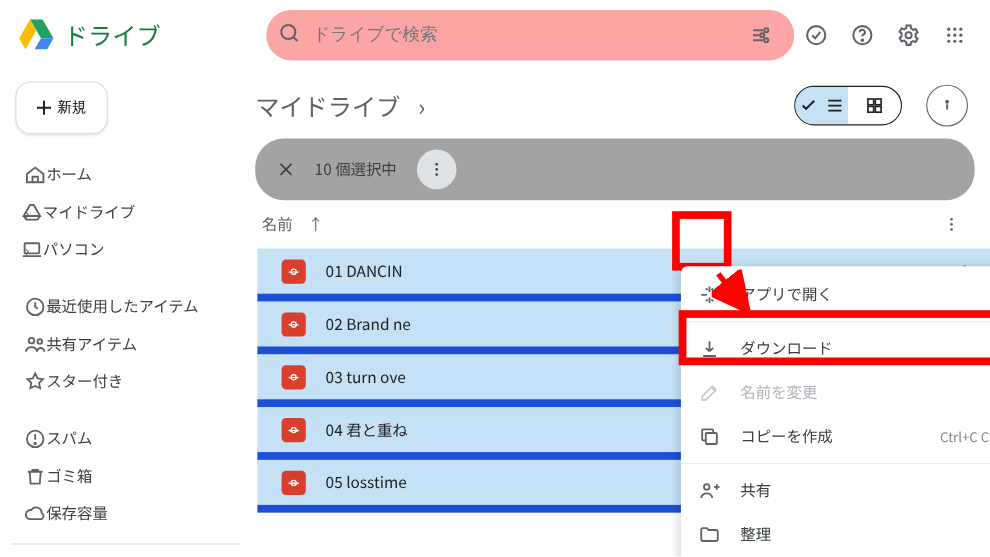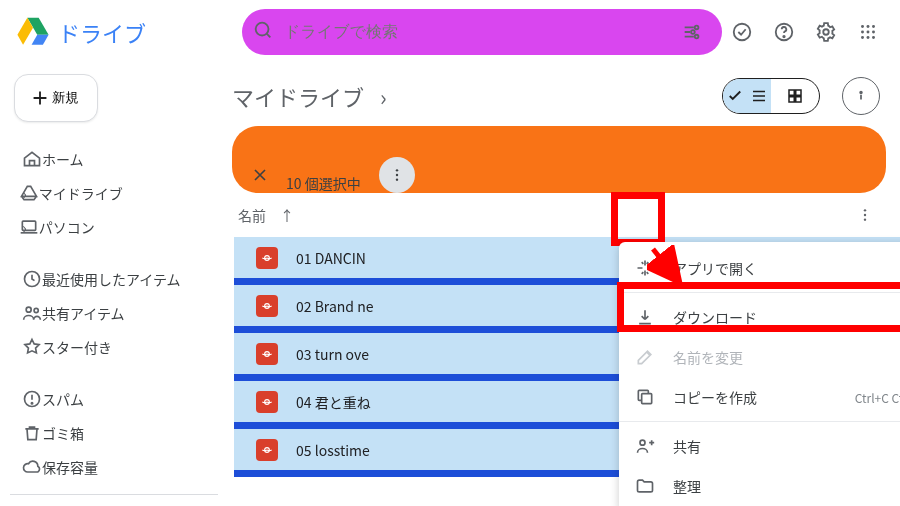--- a/index.html
+++ b/index.html
@@ -3,22 +3,22 @@
 <meta charset="utf-8">
 <style>
 html,body{margin:0;padding:0;font-family:"Noto Sans CJK JP","Hiragino Sans",Arial,sans-serif;font-size:14px;color:#3c4043;background:#fff}
 *{box-sizing:border-box}
 .wrap{width:900px;height:506px;position:relative;overflow:hidden;background:#fff}
 
 
 .hdr{display:flex;align-items:center;height:64px;padding:0 8px}
 .logo{display:flex;align-items:center;gap:8px;width:220px;padding-left:8px}
 .logo-ico{width:34px;height:34px;flex:none}
-.logo-txt{font-size:22px;color:#3b82f6}
-.search{flex:none;width:480px;height:46px;background:#d946ef;border-radius:24px;display:flex;align-items:center;padding:18px 10px;margin-left:14px}
+.logo-txt{font-size:22px;color:#15803d}
+.search{flex:none;width:480px;height:46px;background:#fca5a5;border-radius:24px;display:flex;align-items:center;padding:18px 10px;margin-left:14px}
 .search svg, .icbtn svg{width:22px;height:22px}
 .search input{flex:1;border:none;background:transparent;font-size:16px;padding:0 10px;outline:none}
 .icbtn{width:40px;height:40px;display:flex;align-items:center;justify-content:center;border-radius:50%;color:#5f6368;cursor:pointer}
 .hdr-right{display:flex;align-items:center;gap:2px;margin-left:auto;padding-right:4px}
 
 
 .body{display:flex;height:calc(100% - 64px)}
 .side{width:228px;flex:none;padding:6px 10px 0 10px}
 .newbtn{display:inline-flex;align-items:center;gap:1px;height:48px;padding:0 18px 0 14px;border:1px solid #dadce0;border-radius:14px;box-shadow:0 1px 2px rgba(60,64,67,.1);cursor:pointer;background:#fff;margin:4px 0 20px 4px}
 .newbtn svg{width:22px;height:22px}
@@ -38,21 +38,21 @@
 .bc-sep{font-size:22px;color:#5f6368;margin:0 8px}
 .bc-dd{font-size:14px;margin-left:4px}
 .spacer{flex:1}
 .viewtog{display:flex;border:1px solid #1f1f1f;border-radius:20px;overflow:hidden;height:36px}
 .vt{width:48px;display:flex;align-items:center;justify-content:center;gap:6px}
 .vt.active{background:#c4e1f6}
 .vt svg{width:18px;height:18px}
 .info-ic{width:38px;height:38px;border:1.5px solid #5f6368;border-radius:50%;display:flex;align-items:center;justify-content:center;margin-left:14px}
 
 
-.selbar{display:flex;align-items:flex-end;height:67px;margin:6px 14px 0 4px;background:#f97316;border-radius:26px;padding:0 10px;color:#3c4043}
+.selbar{display:flex;align-items:center;height:56px;margin:6px 14px 0 4px;background:#a3a3a3;border-radius:26px;padding:0 10px;color:#3c4043}
 .selbar .x{width:36px;height:36px;display:flex;align-items:center;justify-content:center;cursor:pointer}
 .seltxt{font-size:14px;margin:0 8px}
 .more{width:36px;height:36px;border-radius:50%;background:#e0e3e6;display:flex;align-items:center;justify-content:center;margin-left:10px;cursor:pointer}
 .more svg{width:16px;height:16px}
 .hl-more{position:absolute;left:383px;top:128px;width:54px;height:54px;border:7px solid #ff0000;pointer-events:none}
 .hl-dl{position:absolute;left:389px;top:218px;width:329px;height:50px;border:7px solid #ff0000;pointer-events:none;z-index:6}
 .arrow{position:absolute;left:419px;top:181px;width:40px;height:40px;pointer-events:none;z-index:7}
 
 
 .sortrow{display:flex;align-items:center;height:44px;padding:0 22px 0 10px;color:#5f6368}

